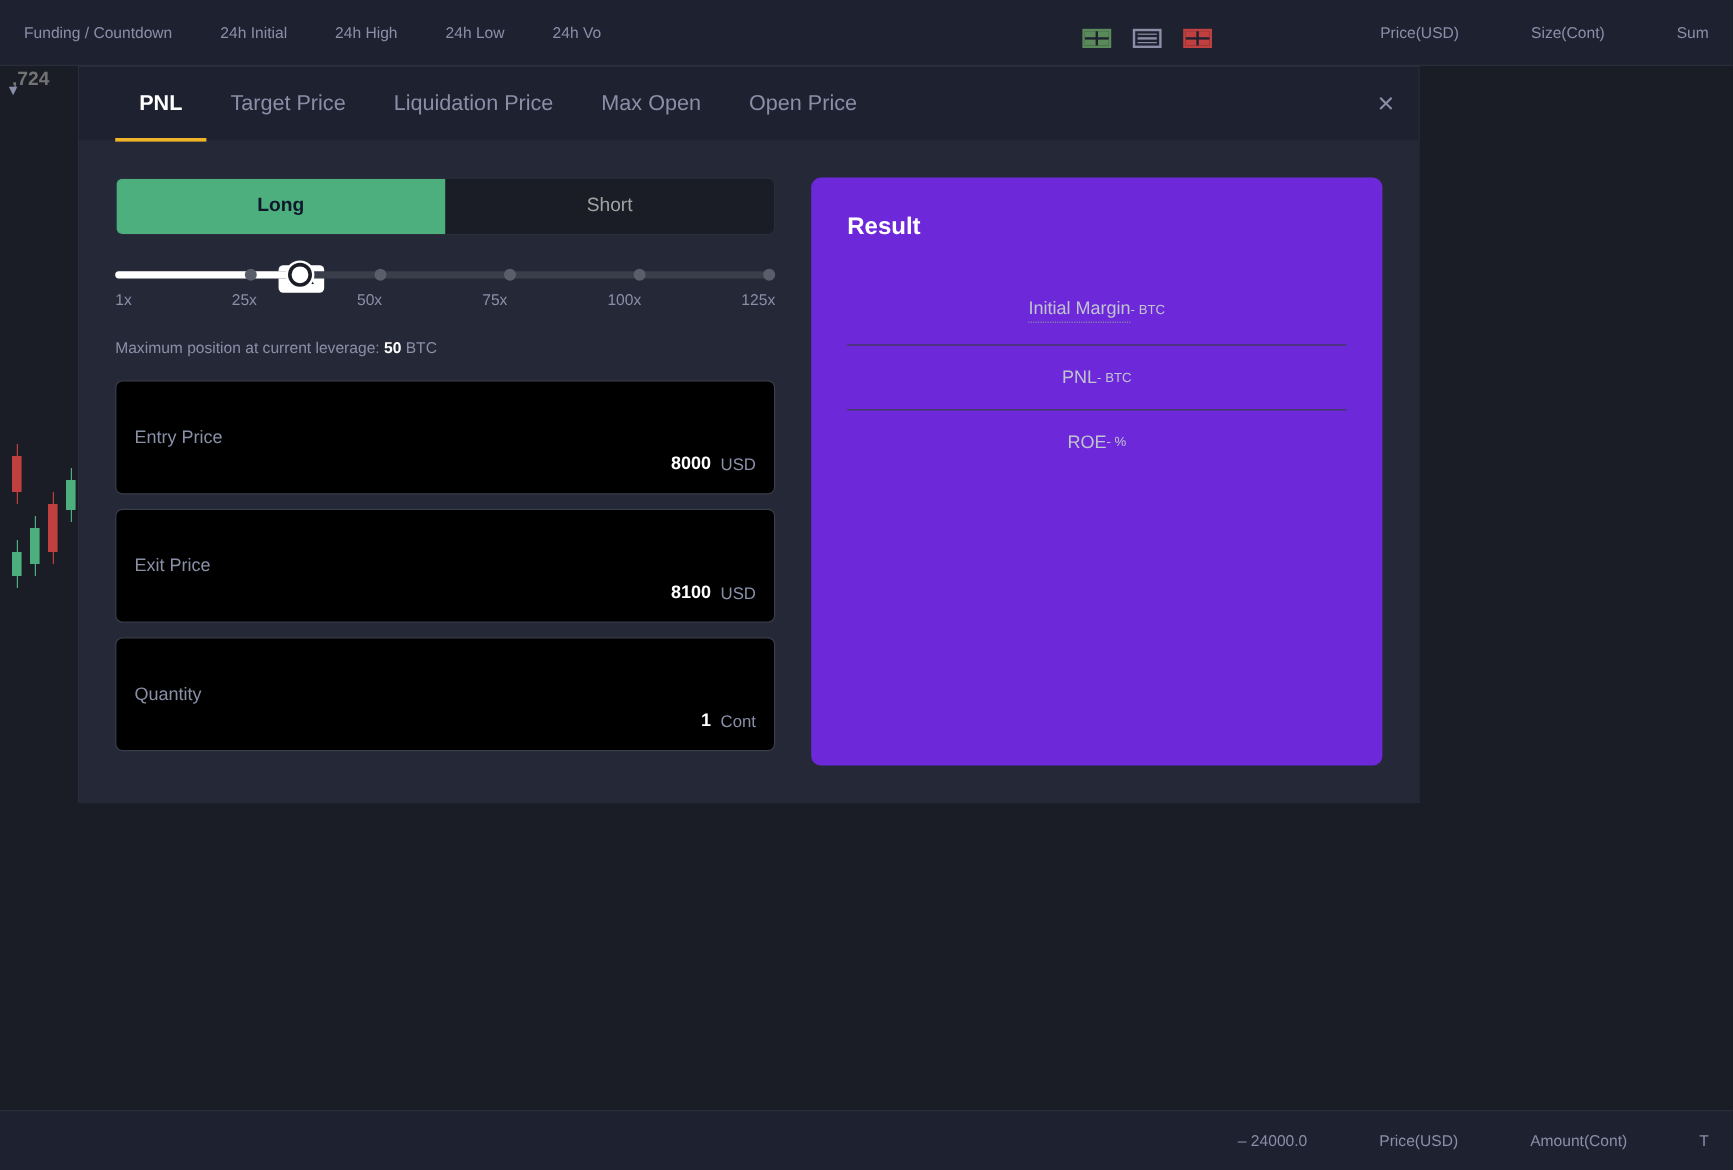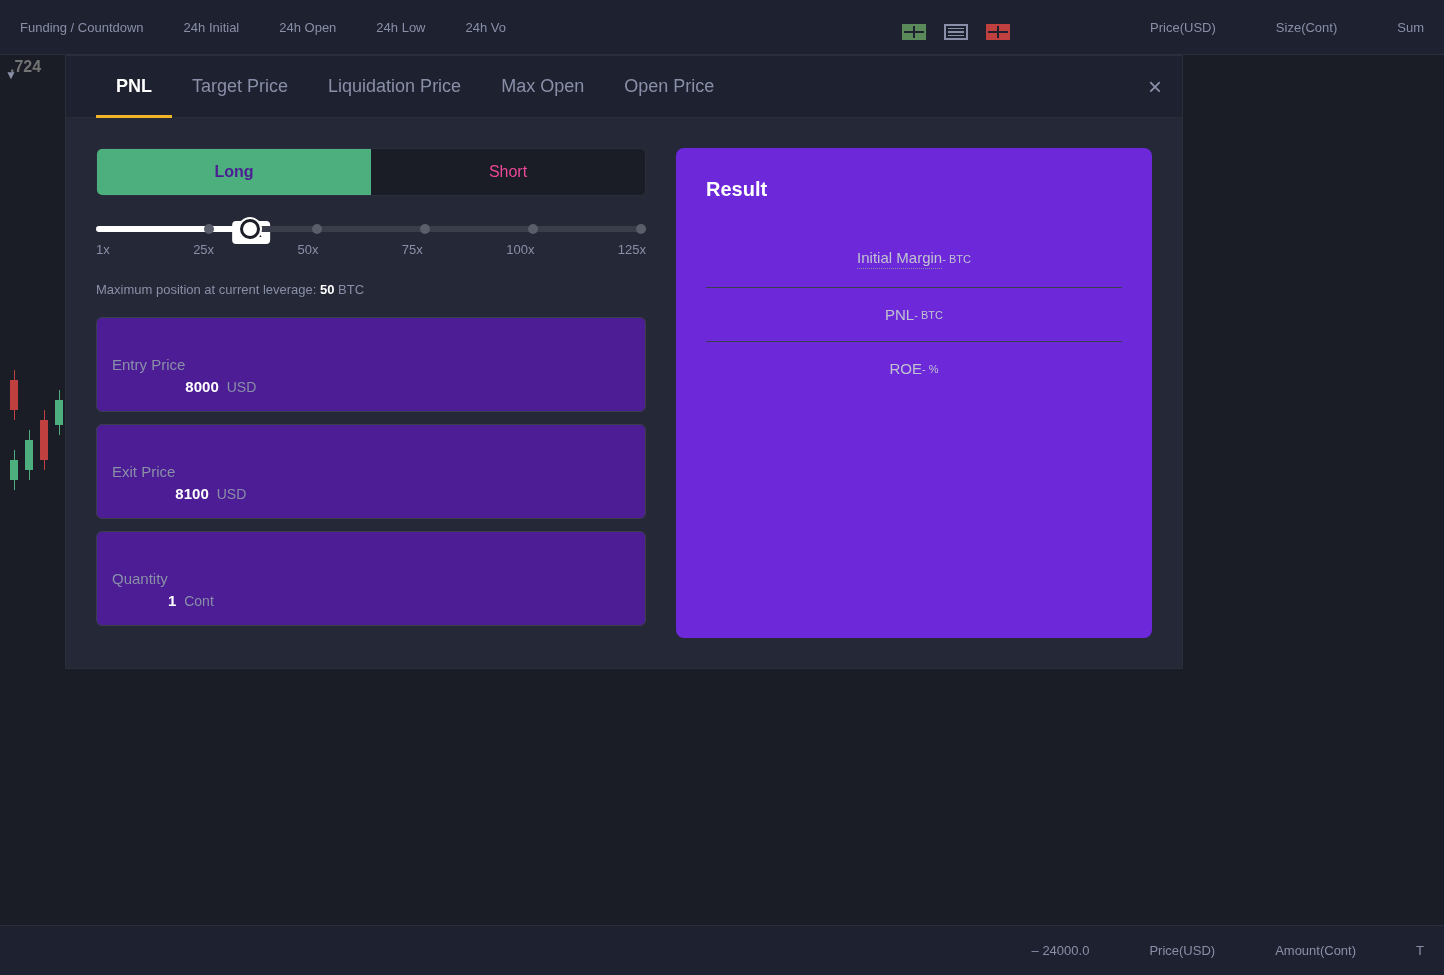--- a/index.html
+++ b/index.html
@@ -163,28 +163,28 @@
       margin-bottom: 30px;
       border: 1px solid #2a2d3a;
     }
 
     .toggle-btn {
       flex: 1;
       padding: 14px;
       text-align: center;
       font-size: 16px;
       cursor: pointer;
-      color: #ec4899;
+      color: #a3a3a3;
       border: none;
       background: transparent;
     }
 
     .toggle-btn.active {
       background: #4caf7d;
-      color: #4c1d95;
+      color: #0f172a;
       font-weight: bold;
     }
 
     
     .leverage-section {
       margin-bottom: 25px;
       position: relative;
     }
 
     .leverage-label {
@@ -270,26 +270,27 @@
       font-weight: bold;
     }
 
     
     .input-group {
       margin-bottom: 12px;
     }
 
     .input-field {
       width: 100%;
-      background: #4c1d95;
+      background: #000000;
       border: 1px solid #3a3d4a;
       border-radius: 6px;
       padding: 16px 15px;
       display: flex;
       align-items: center;
+      justify-content: space-between;
     }
 
     .input-label {
       color: #8a8fa8;
       font-size: 15px;
     }
 
     .input-value-group {
       display: flex;
       align-items: center;
@@ -385,21 +386,21 @@
     }
   </style>
 </head>
 <body>
 
 <div class="bg-layer"></div>
 
 <div class="bg-header">
   <span class="bg-header-item">Funding / Countdown</span>
   <span class="bg-header-item">24h Initial</span>
-  <span class="bg-header-item">24h Open</span>
+  <span class="bg-header-item">24h High</span>
   <span class="bg-header-item">24h Low</span>
   <span class="bg-header-item">24h Vo</span>
 
   <div class="bg-icons" style="position:relative; margin-left:auto; display:flex; gap:18px; align-items:center;">
     <div style="width:24px;height:16px;border:2px solid #5a8a5a; display:grid; grid-template-columns:1fr 1fr; grid-template-rows:1fr 1fr; gap:2px;">
       <div style="background:#5a8a5a;"></div>
         <div style="background:#5a8a5a;"></div>
       <div style="background:#5a8a5a;"></div>
         <div style="background:#5a8a5a;"></div>
     </div>

